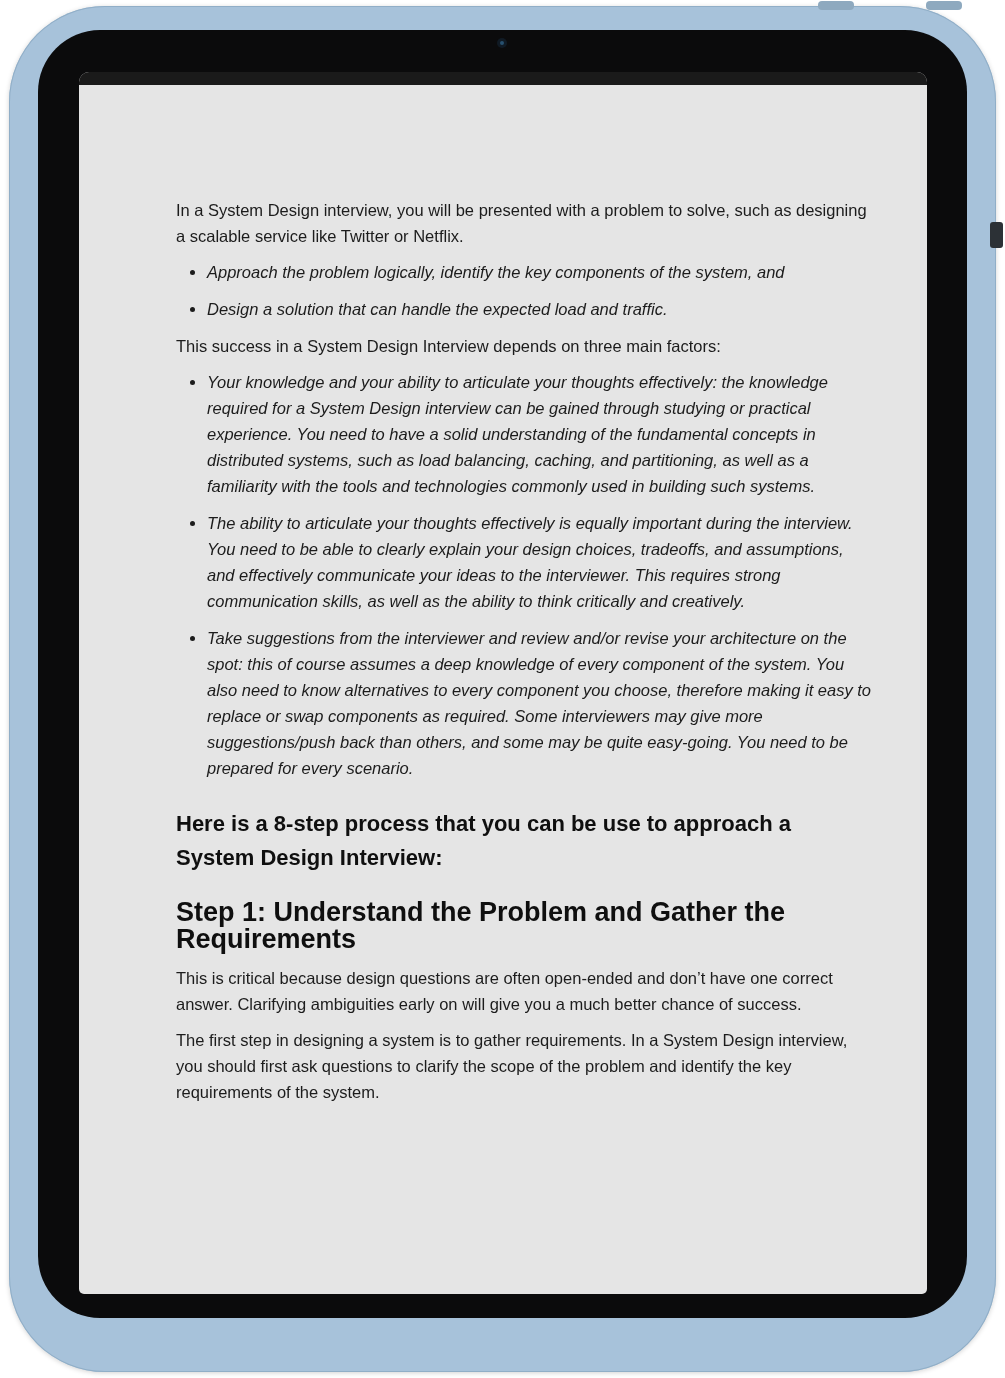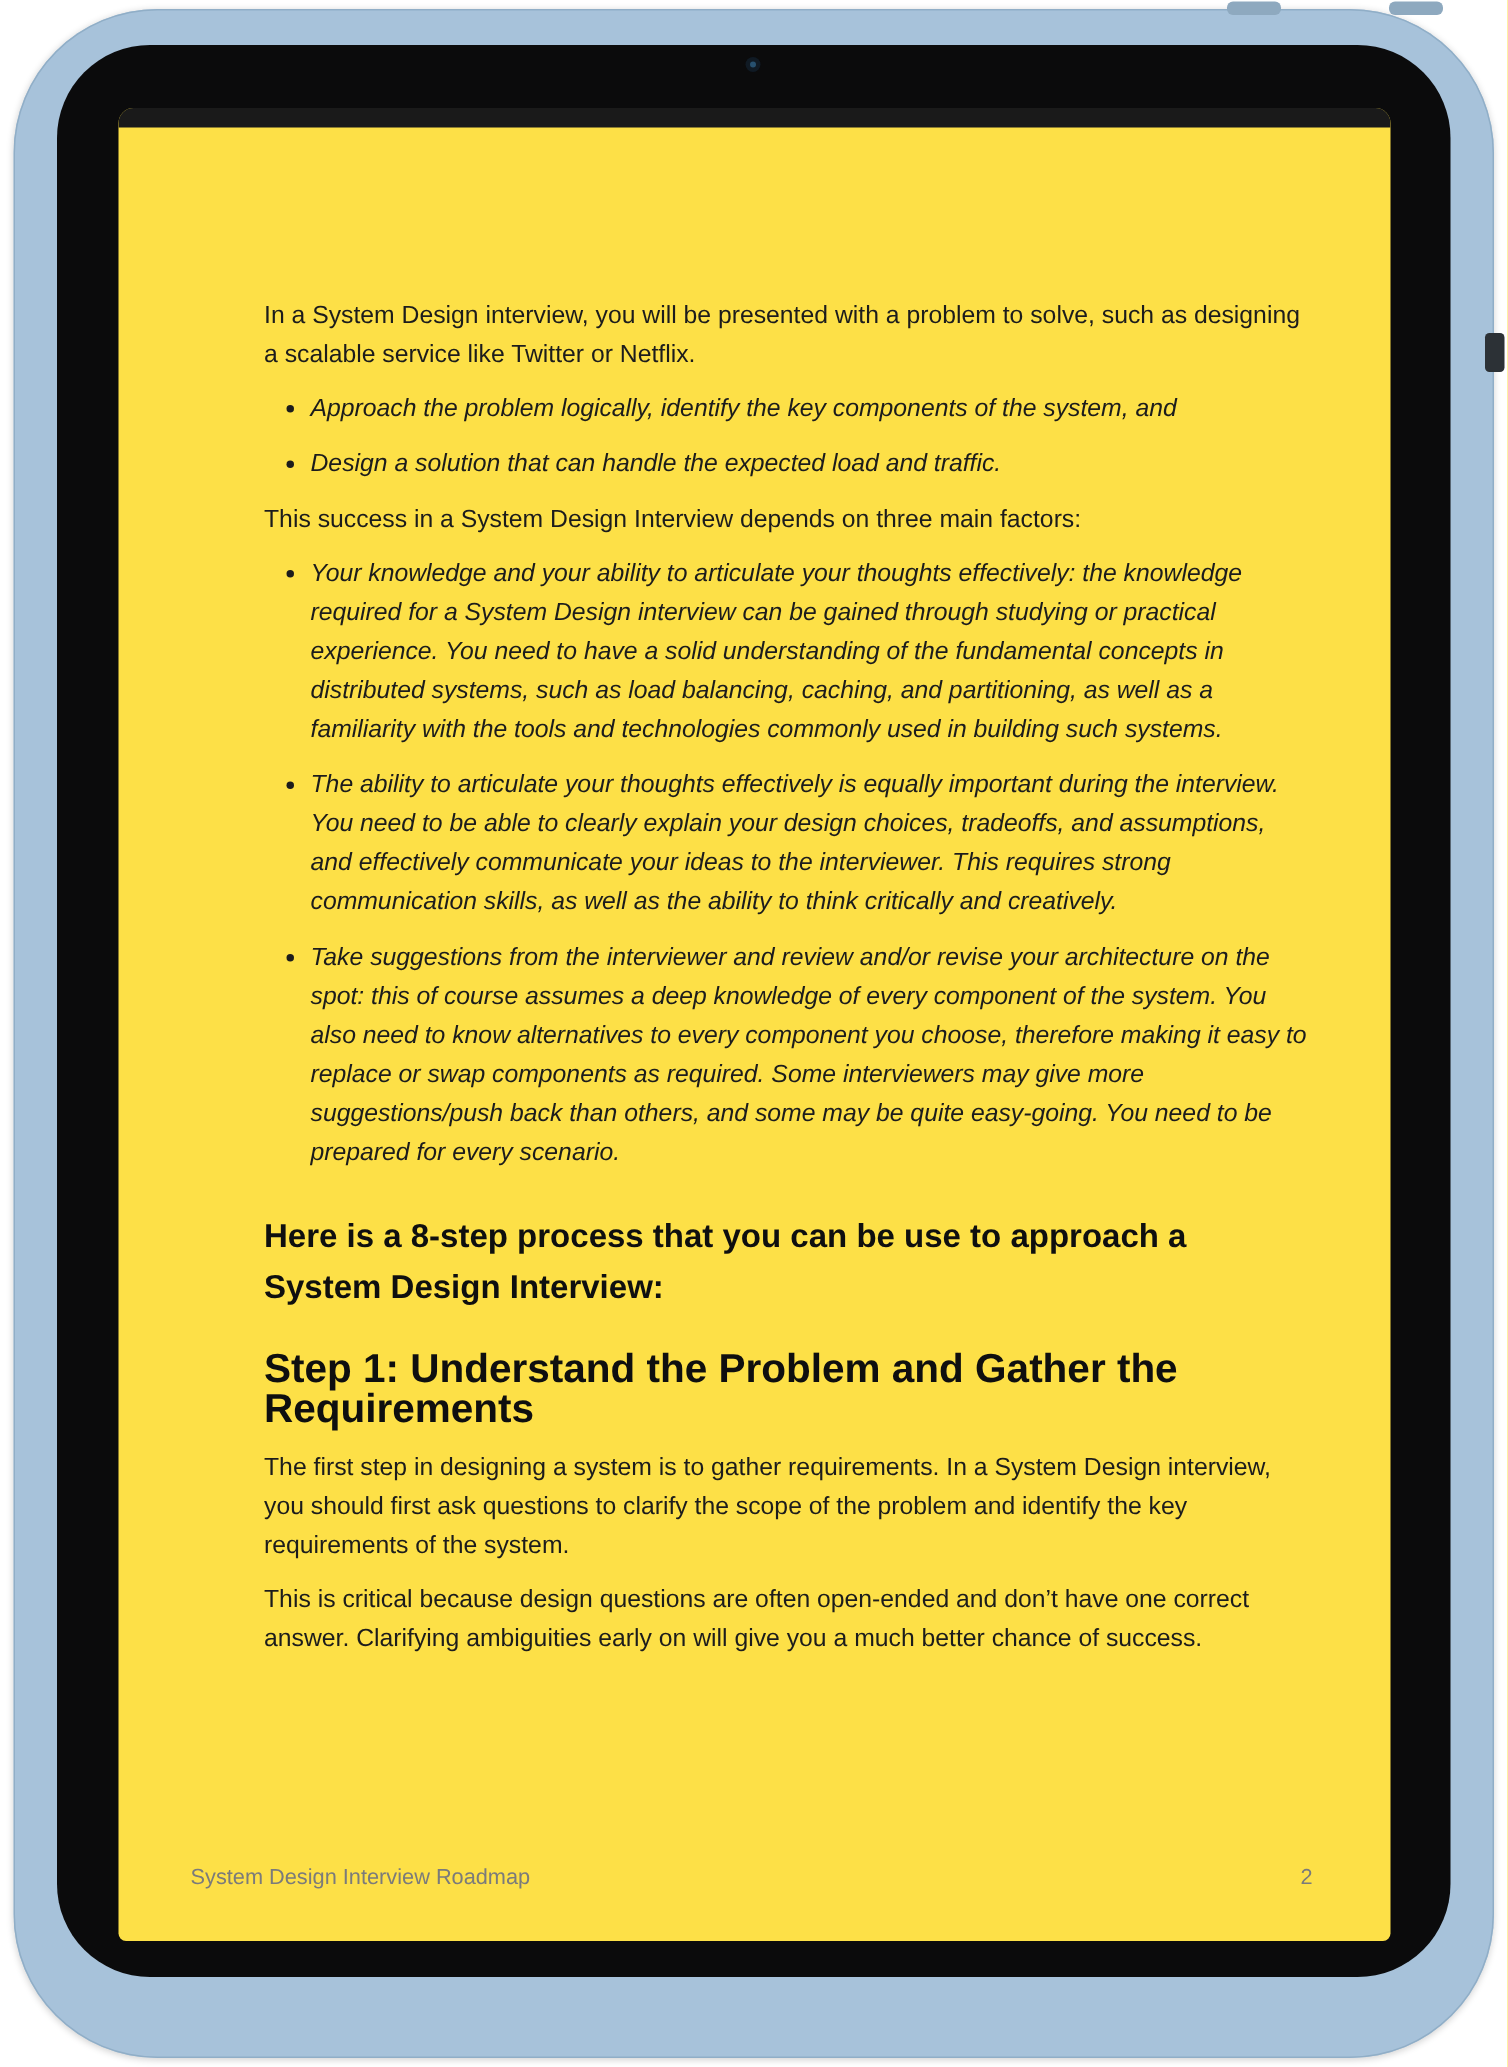--- a/index.html
+++ b/index.html
@@ -36,21 +36,21 @@
   }
   .camera::after {
     content: ""; position: absolute; left: 3px; top: 3px;
     width: 4px; height: 4px; border-radius: 50%; background: #27506f;
   }
 
   
   .screen {
     position: absolute; left: 79px; top: 72px;
     width: 848px; height: 1222px;
-    background: #fde047;
+    background: #e5e5e5;
     border-radius: 10px 10px 5px 5px;
     overflow: hidden;
   }
   .status-strip { height: 13px; background: #1a1a1a; }
 
   .page {
     position: relative;
     height: calc(100% - 13px);
     padding: 112px 52px 0 97px;
     box-sizing: border-box;
@@ -105,22 +105,18 @@
     <ul>
       <li>Your knowledge and your ability to articulate your thoughts effectively: the knowledge required for a System Design interview can be gained through studying or practical experience. You need to have a solid understanding of the fundamental concepts in distributed systems, such as load balancing, caching, and partitioning, as well as a familiarity with the tools and technologies commonly used in building such systems.</li>
       <li>The ability to articulate your thoughts effectively is equally important during the interview. You need to be able to clearly explain your design choices, tradeoffs, and assumptions, and effectively communicate your ideas to the interviewer. This requires strong communication skills, as well as the ability to think critically and creatively.</li>
       <li>Take suggestions from the interviewer and review and/or revise your architecture on the spot: this of course assumes a deep knowledge of every component of the system. You also need to know alternatives to every component you choose, therefore making it easy to replace or swap components as required. Some interviewers may give more suggestions/push back than others, and some may be quite easy-going. You need to be prepared for every scenario.</li>
     </ul>
 
     <h1 class="doc-h1">Here is a 8-step process that you can be use to approach a System Design Interview:</h1>
 
     <h2 class="doc-h2">Step 1: Understand the Problem and Gather the Requirements</h2>
 
+    <p>This is critical because design questions are often open-ended and don’t have one correct answer. Clarifying ambiguities early on will give you a much better chance of success.</p>
     <p>The first step in designing a system is to gather requirements. In a System Design interview, you should first ask questions to clarify the scope of the problem and identify the key requirements of the system.</p>
-    <p>This is critical because design questions are often open-ended and don’t have one correct answer. Clarifying ambiguities early on will give you a much better chance of success.</p>
 
-    <div class="footer">
-      <span>System Design Interview Roadmap</span>
-      <span>2</span>
-    </div>
 
   </div>
 </div>
 
 </body></html>

